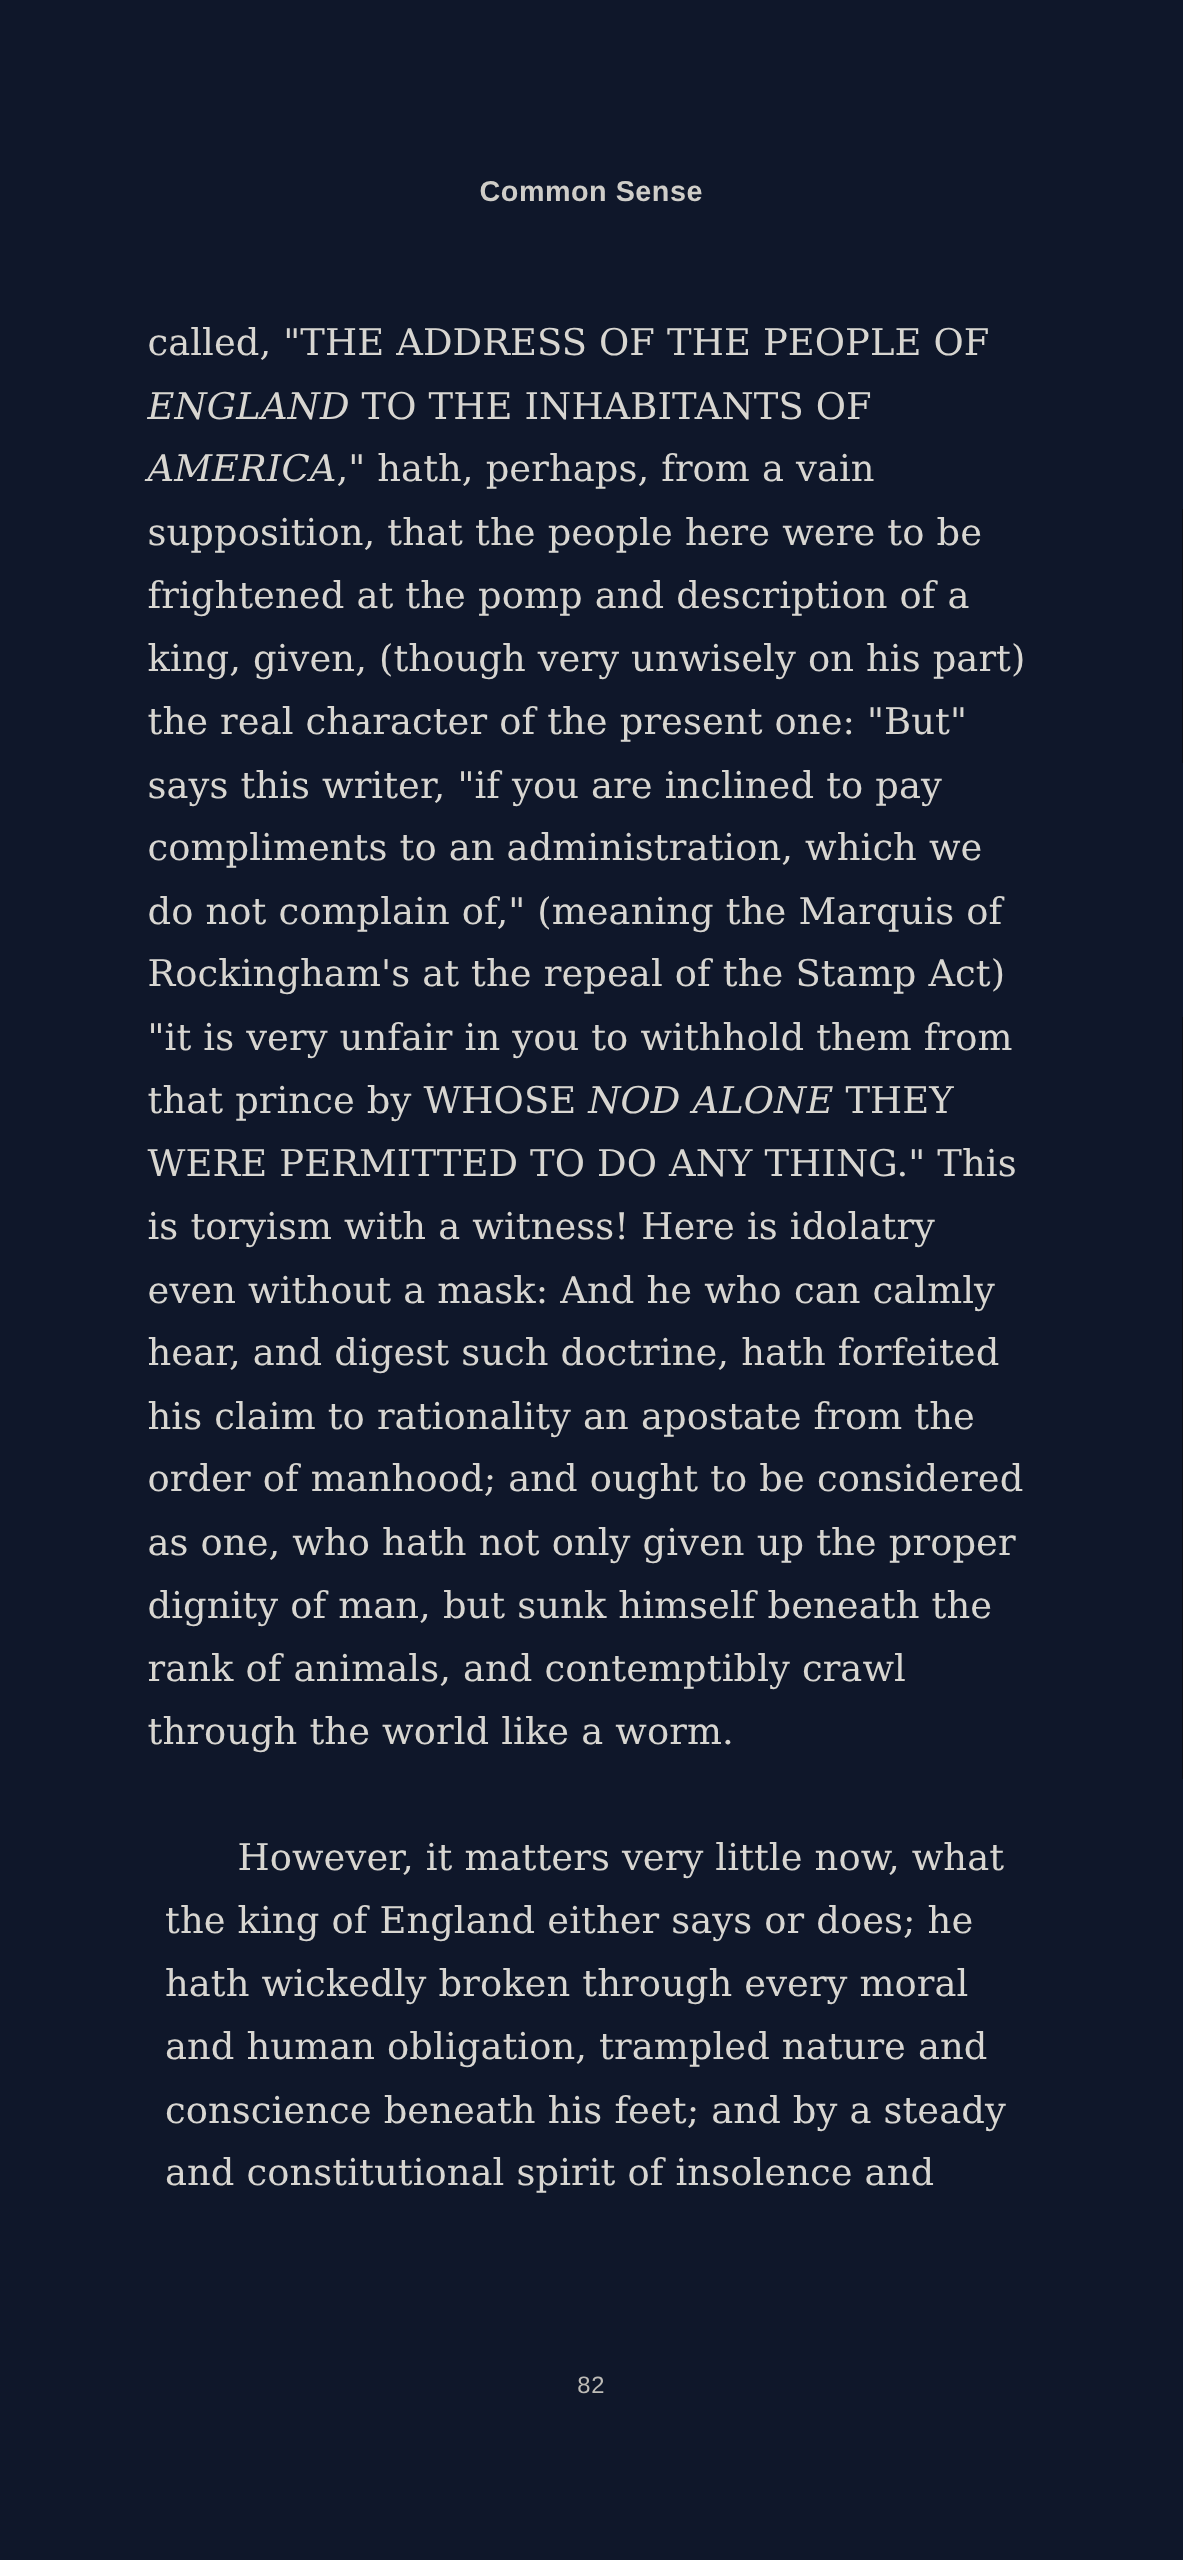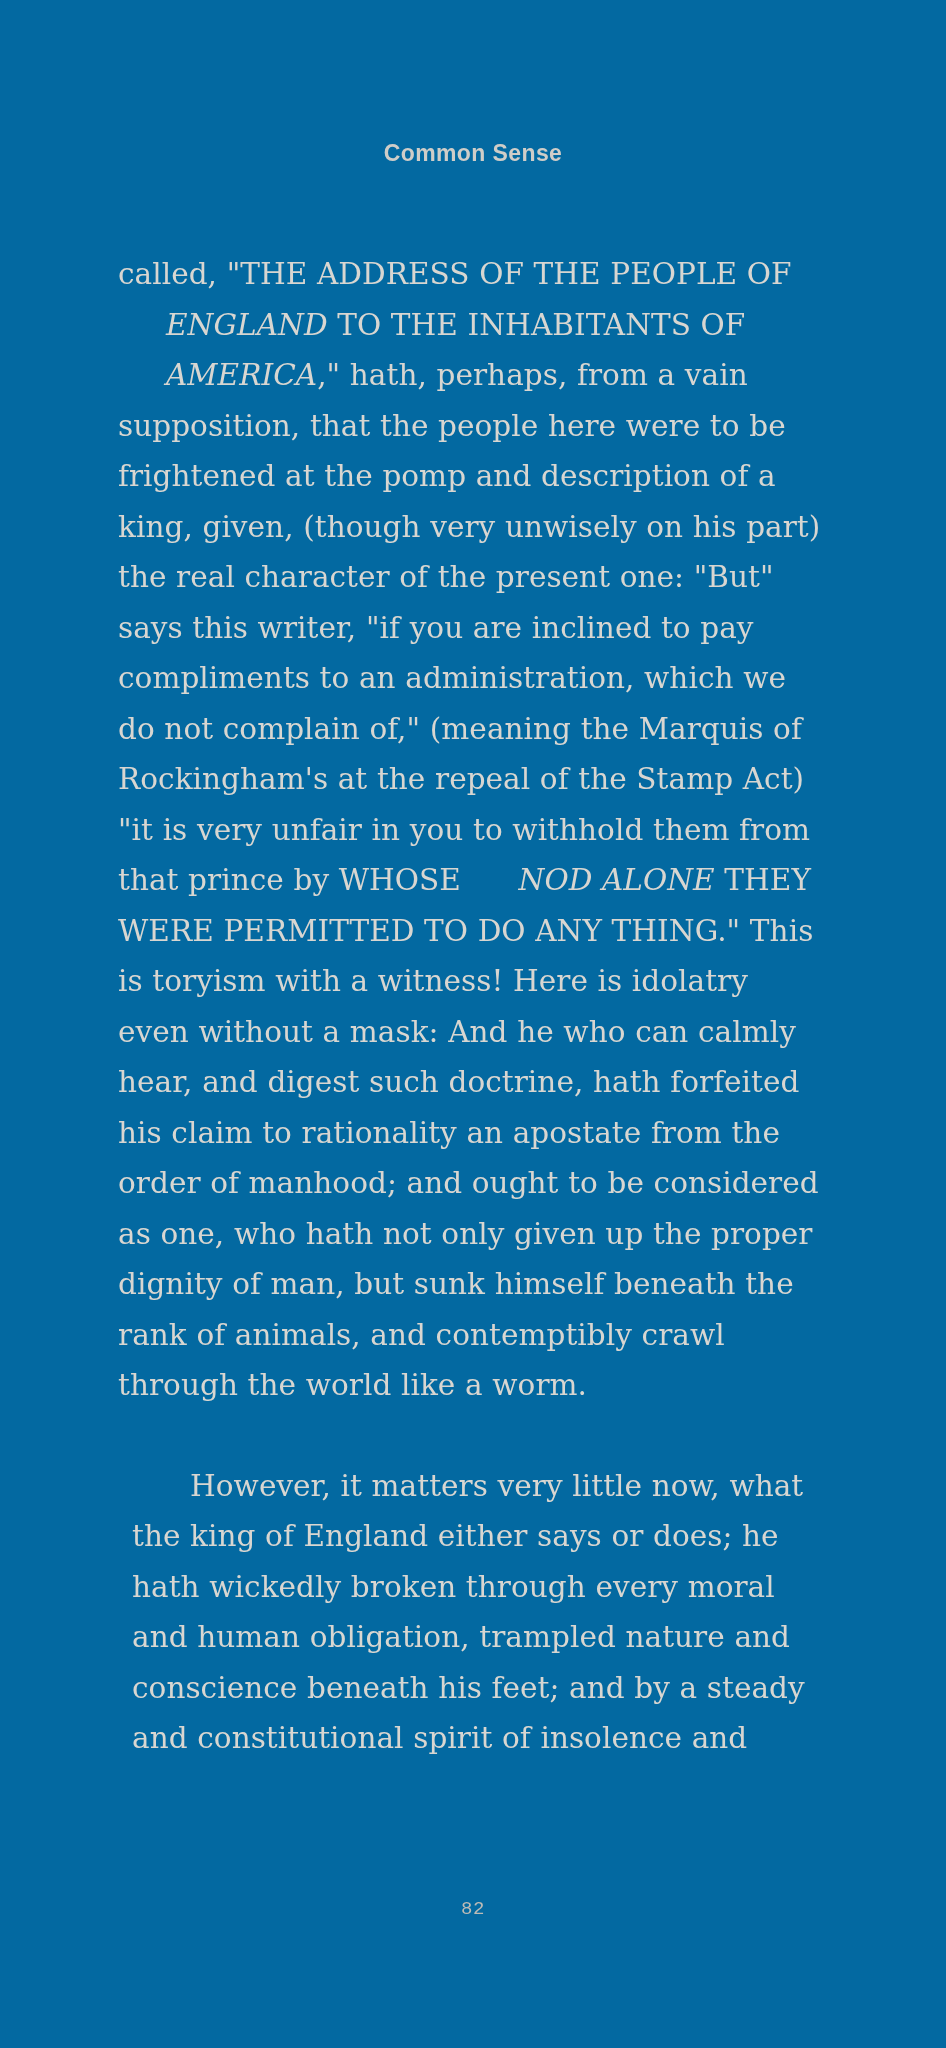--- a/index.html
+++ b/index.html
@@ -13,21 +13,21 @@
     overflow: hidden;
     font-family: "DejaVu Serif", serif;
     color: #d9d7d2;
     -webkit-font-smoothing: antialiased;
   }
   .reader {
     position: relative;
     width: 946px;
     height: 2048px;
     box-sizing: border-box;
-    background: #0369a1;
+    background: #0f172a;
     display: flex;
     flex-direction: column;
   }
   .running-head {
     text-align: center;
     font-family: "Liberation Sans", sans-serif;
     font-size: 23px;
     font-weight: 700;
     letter-spacing: 0.4px;
     color: #cfcdc8;
@@ -47,25 +47,24 @@
     letter-spacing: 0.05px;
     word-spacing: 0.2px;
   }
   .para + .para {
     margin-top: 50px;
     text-indent: 58px;
     margin-left: 14px;
   }
   .para i {
     font-style: italic;
-    margin-left: 48px;
   }
   .folio {
     text-align: center;
-    font-family: Liberation Mono, monospace;
+    font-family: Liberation Sans, sans-serif;
     font-size: 19px;
     color: #bdbbb6;
     margin-bottom: 128px;
     letter-spacing: 0.6px;
   }
 </style>
 </head>
 <body>
 
 <div class="reader">

